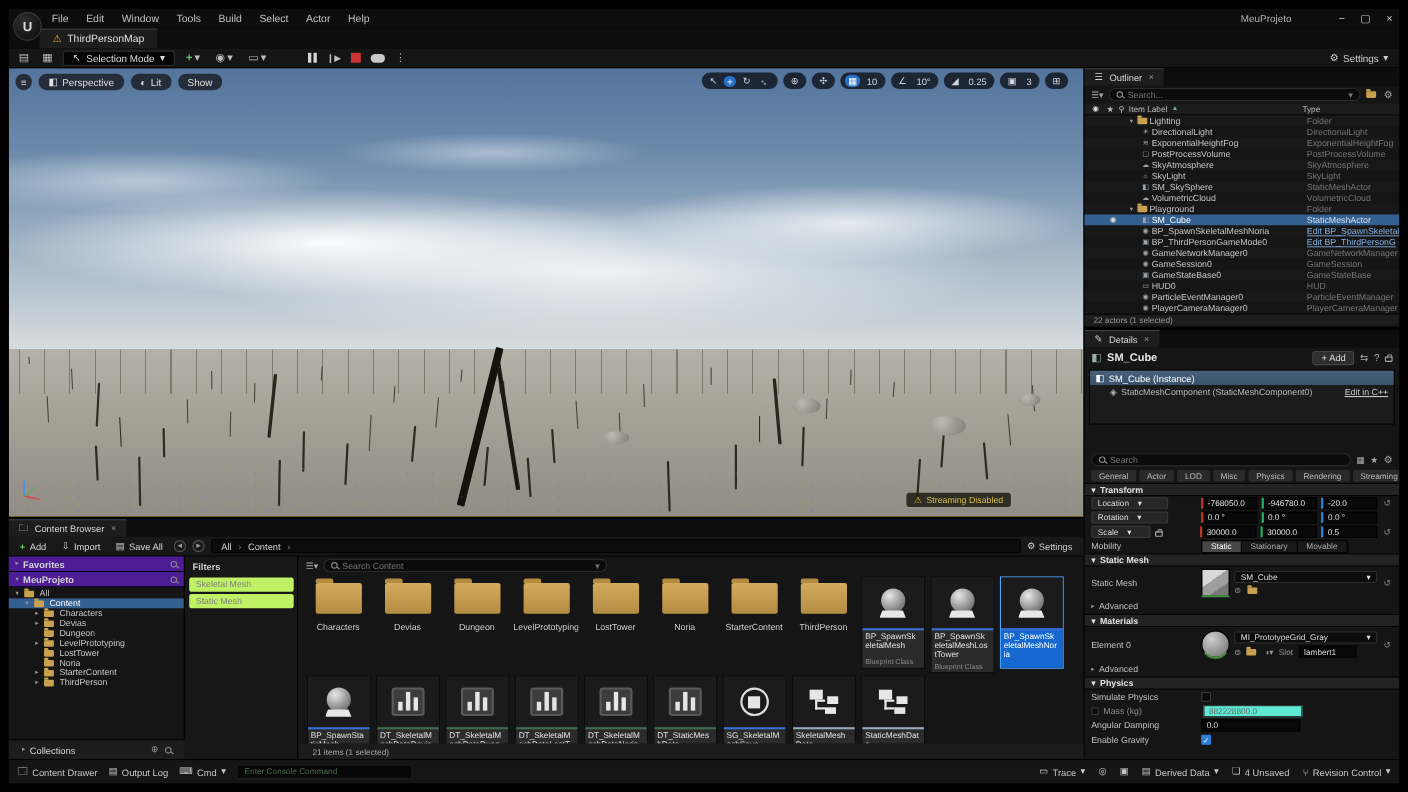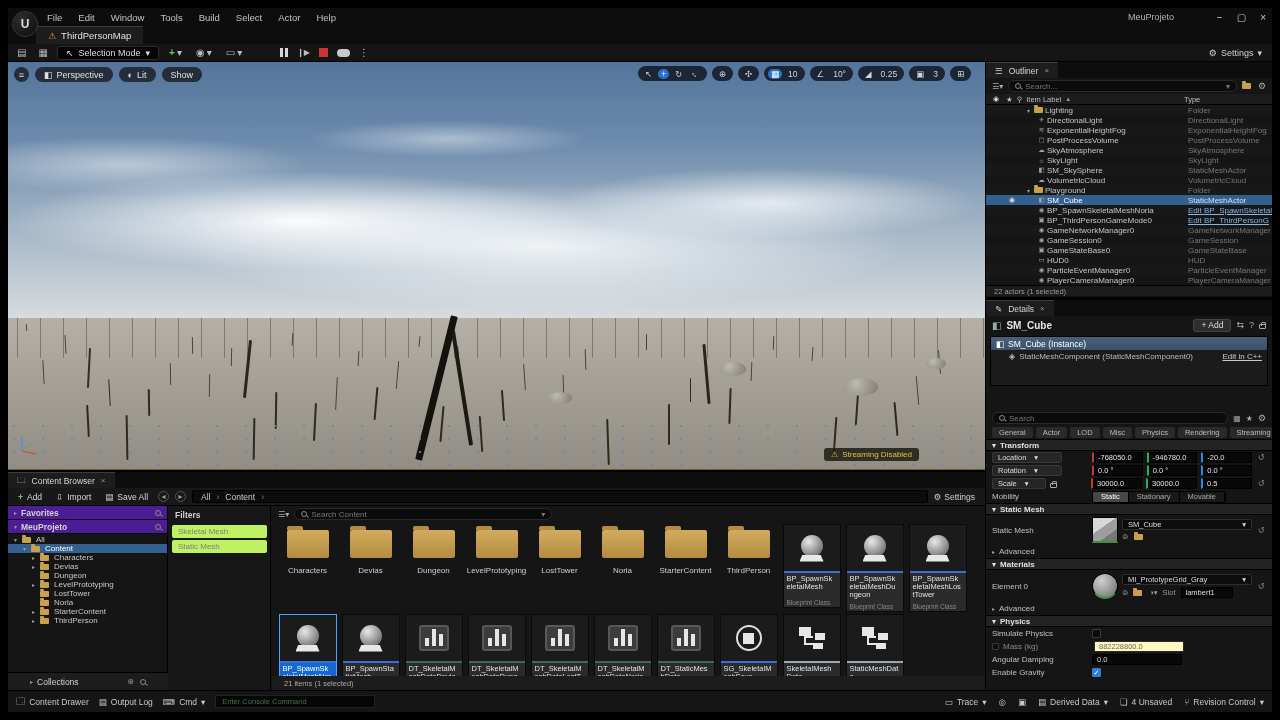--- a/index.html
+++ b/index.html
@@ -111,37 +111,37 @@
   .seg{display:flex;border:1px solid #000;border-radius:2px;overflow:hidden;height:12px;}
   .segit{background:#191919;font-size:7.5px;color:#aaa;display:flex;align-items:center;padding:0 8px;border-right:1px solid #000;}
   .segit.on{background:#474747;color:#fff;}
   .thumb48{width:26px;height:26px;flex:none;border:1px solid #000;border-bottom:2px solid #3f8f3f;background:radial-gradient(circle at 35% 30%,#cfcfcf,#6a6a6a);}
   .thumb48.cube{background:linear-gradient(145deg,#d8d8d8 0 40%,#9e9e9e 40% 70%,#777 70%);}
   .ddrop{flex:1;display:flex;align-items:center;background:#0c0c0c;border:1px solid #2e2e2e;border-radius:2px;height:12px;font-size:7.5px;color:#ddd;padding:0 5px;gap:4px;}
   .miniico{font-size:7.5px;color:#999;}
   .checkbox{width:9px;height:9px;background:#0c0c0c;border:1px solid #3a3a3a;border-radius:1px;display:flex;align-items:center;justify-content:center;font-size:7px;color:#fff;}
   .checkbox.on{background:#2f7fd6;border-color:#2f7fd6;}
   .pfield{width:90px;background:#080808;border:1px solid #000;height:11px;font-size:7.5px;color:#ddd;display:flex;align-items:center;padding:0 4px;}
-  .pfield.dis{color:#666;background:#fef9c3;border:1px solid #2a2a2a;}
+  .pfield.dis{color:#666;background:#5eead4;border:1px solid #2a2a2a;}
 
   
   .cbrowser{left:8px;top:472px;width:977px;height:218px;background:#151515;}
   .cb-toolbar{display:flex;align-items:center;height:18px;gap:6px;padding:0 6px;background:#181818;border-bottom:1px solid #000;}
   .cb-btn{display:flex;align-items:center;gap:4px;font-size:8.5px;color:#d6d6d6;padding:0 4px;}
   .cb-btn .gp{color:#6cc56c;font-weight:bold;}
   .navcirc{width:11px;height:11px;border:1px solid #555;border-radius:50%;font-size:7px;color:#999;display:flex;align-items:center;justify-content:center;}
   .pathbar{flex:1;display:flex;align-items:center;gap:6px;background:#0c0c0c;border:1px solid #000;height:13px;border-radius:2px;padding:0 8px;font-size:8.5px;color:#ccc;}
   .cb-settings{display:flex;align-items:center;gap:3px;font-size:8.5px;color:#cfcfcf;padding-right:4px;}
   .cb-left{position:absolute;left:0;top:34px;width:160px;height:184px;background:#151515;border-right:1px solid #000;}
   .cb-secthdr{display:flex;align-items:center;gap:4px;height:14px;background:#4c1d95;border-bottom:1px solid #000;font-size:8.5px;color:#d2d2d2;padding:0 6px;font-weight:bold;}
   .cb-secthdr .mag{margin-left:auto;}
   .treerow{display:flex;align-items:center;gap:3px;height:9px;font-size:8px;color:#c8c8c8;}
   .treerow.sel{background:#33608f;color:#fff;}
   .tr-arrow{width:7px;flex:none;font-size:6px;color:#999;text-align:center;}
-  .collections{position:absolute;left:0;bottom:0;width:160px;height:18px;background:#1d1d1d;border-top:1px solid #000;display:flex;align-items:center;gap:4px;font-size:8.5px;color:#d2d2d2;padding:0 22px;}
+  .collections{position:absolute;left:0;bottom:0;width:160px;height:18px;background:#1d1d1d;border-top:1px solid #000;display:flex;align-items:center;gap:4px;font-size:8.5px;color:#d2d2d2;padding:0 12px;}
   .coll-icons{margin-left:auto;display:flex;gap:6px;align-items:center;color:#999;font-size:8px;}
   .cb-filters{position:absolute;left:161px;top:34px;width:102px;height:184px;background:#171717;border-right:1px solid #000;}
   .filters-title{font-size:8.5px;color:#cfcfcf;font-weight:bold;padding:4px 6px 3px;}
   .fpill{margin:2px 3px;background:#bef264;border-radius:2px;height:13px;display:flex;align-items:center;padding:0 6px;font-size:8px;color:#7e7e7e;}
   .cb-assets{position:absolute;left:264px;top:34px;width:713px;height:170px;overflow:hidden;}
   .cb-searchrow{display:flex;align-items:center;gap:5px;height:16px;padding:0 6px;}
   .cb-searchrow .searchbox{max-width:258px;}
   #grid{display:flex;flex-wrap:wrap;padding:2px 4px;align-items:flex-start;}
   .gcell{width:63px;display:flex;flex-direction:column;align-items:center;margin-bottom:2px;}
   .bigfolder{width:42px;height:28px;background:linear-gradient(#d2ab5e,#b38c42);border-radius:2px;position:relative;margin-top:6px;}
@@ -865,34 +865,20 @@
           </div>
           <div class="gcell">
             <div class="card">
               <div class="cthumb">
                 <div style="display:flex;flex-direction:column;align-items:center;">
                   <div class="sphere"></div>
                   <div class="pedestal"></div>
                 </div>
               </div>
               <div class="nameplate k-blueprint">
-                <div class="cname">BP_SpawnSkeletalMeshDungeon</div>
-                <div class="ctype">Blueprint Class</div>
-              </div>
-            </div>
-          </div>
-          <div class="gcell">
-            <div class="card">
-              <div class="cthumb">
-                <div style="display:flex;flex-direction:column;align-items:center;">
-                  <div class="sphere"></div>
-                  <div class="pedestal"></div>
-                </div>
-              </div>
-              <div class="nameplate k-blueprint">
                 <div class="cname">BP_SpawnSkeletalMeshLostTower</div>
                 <div class="ctype">Blueprint Class</div>
               </div>
             </div>
           </div>
           <div class="gcell">
             <div class="card sel">
               <div class="cthumb">
                 <div style="display:flex;flex-direction:column;align-items:center;">
                   <div class="sphere"></div>

